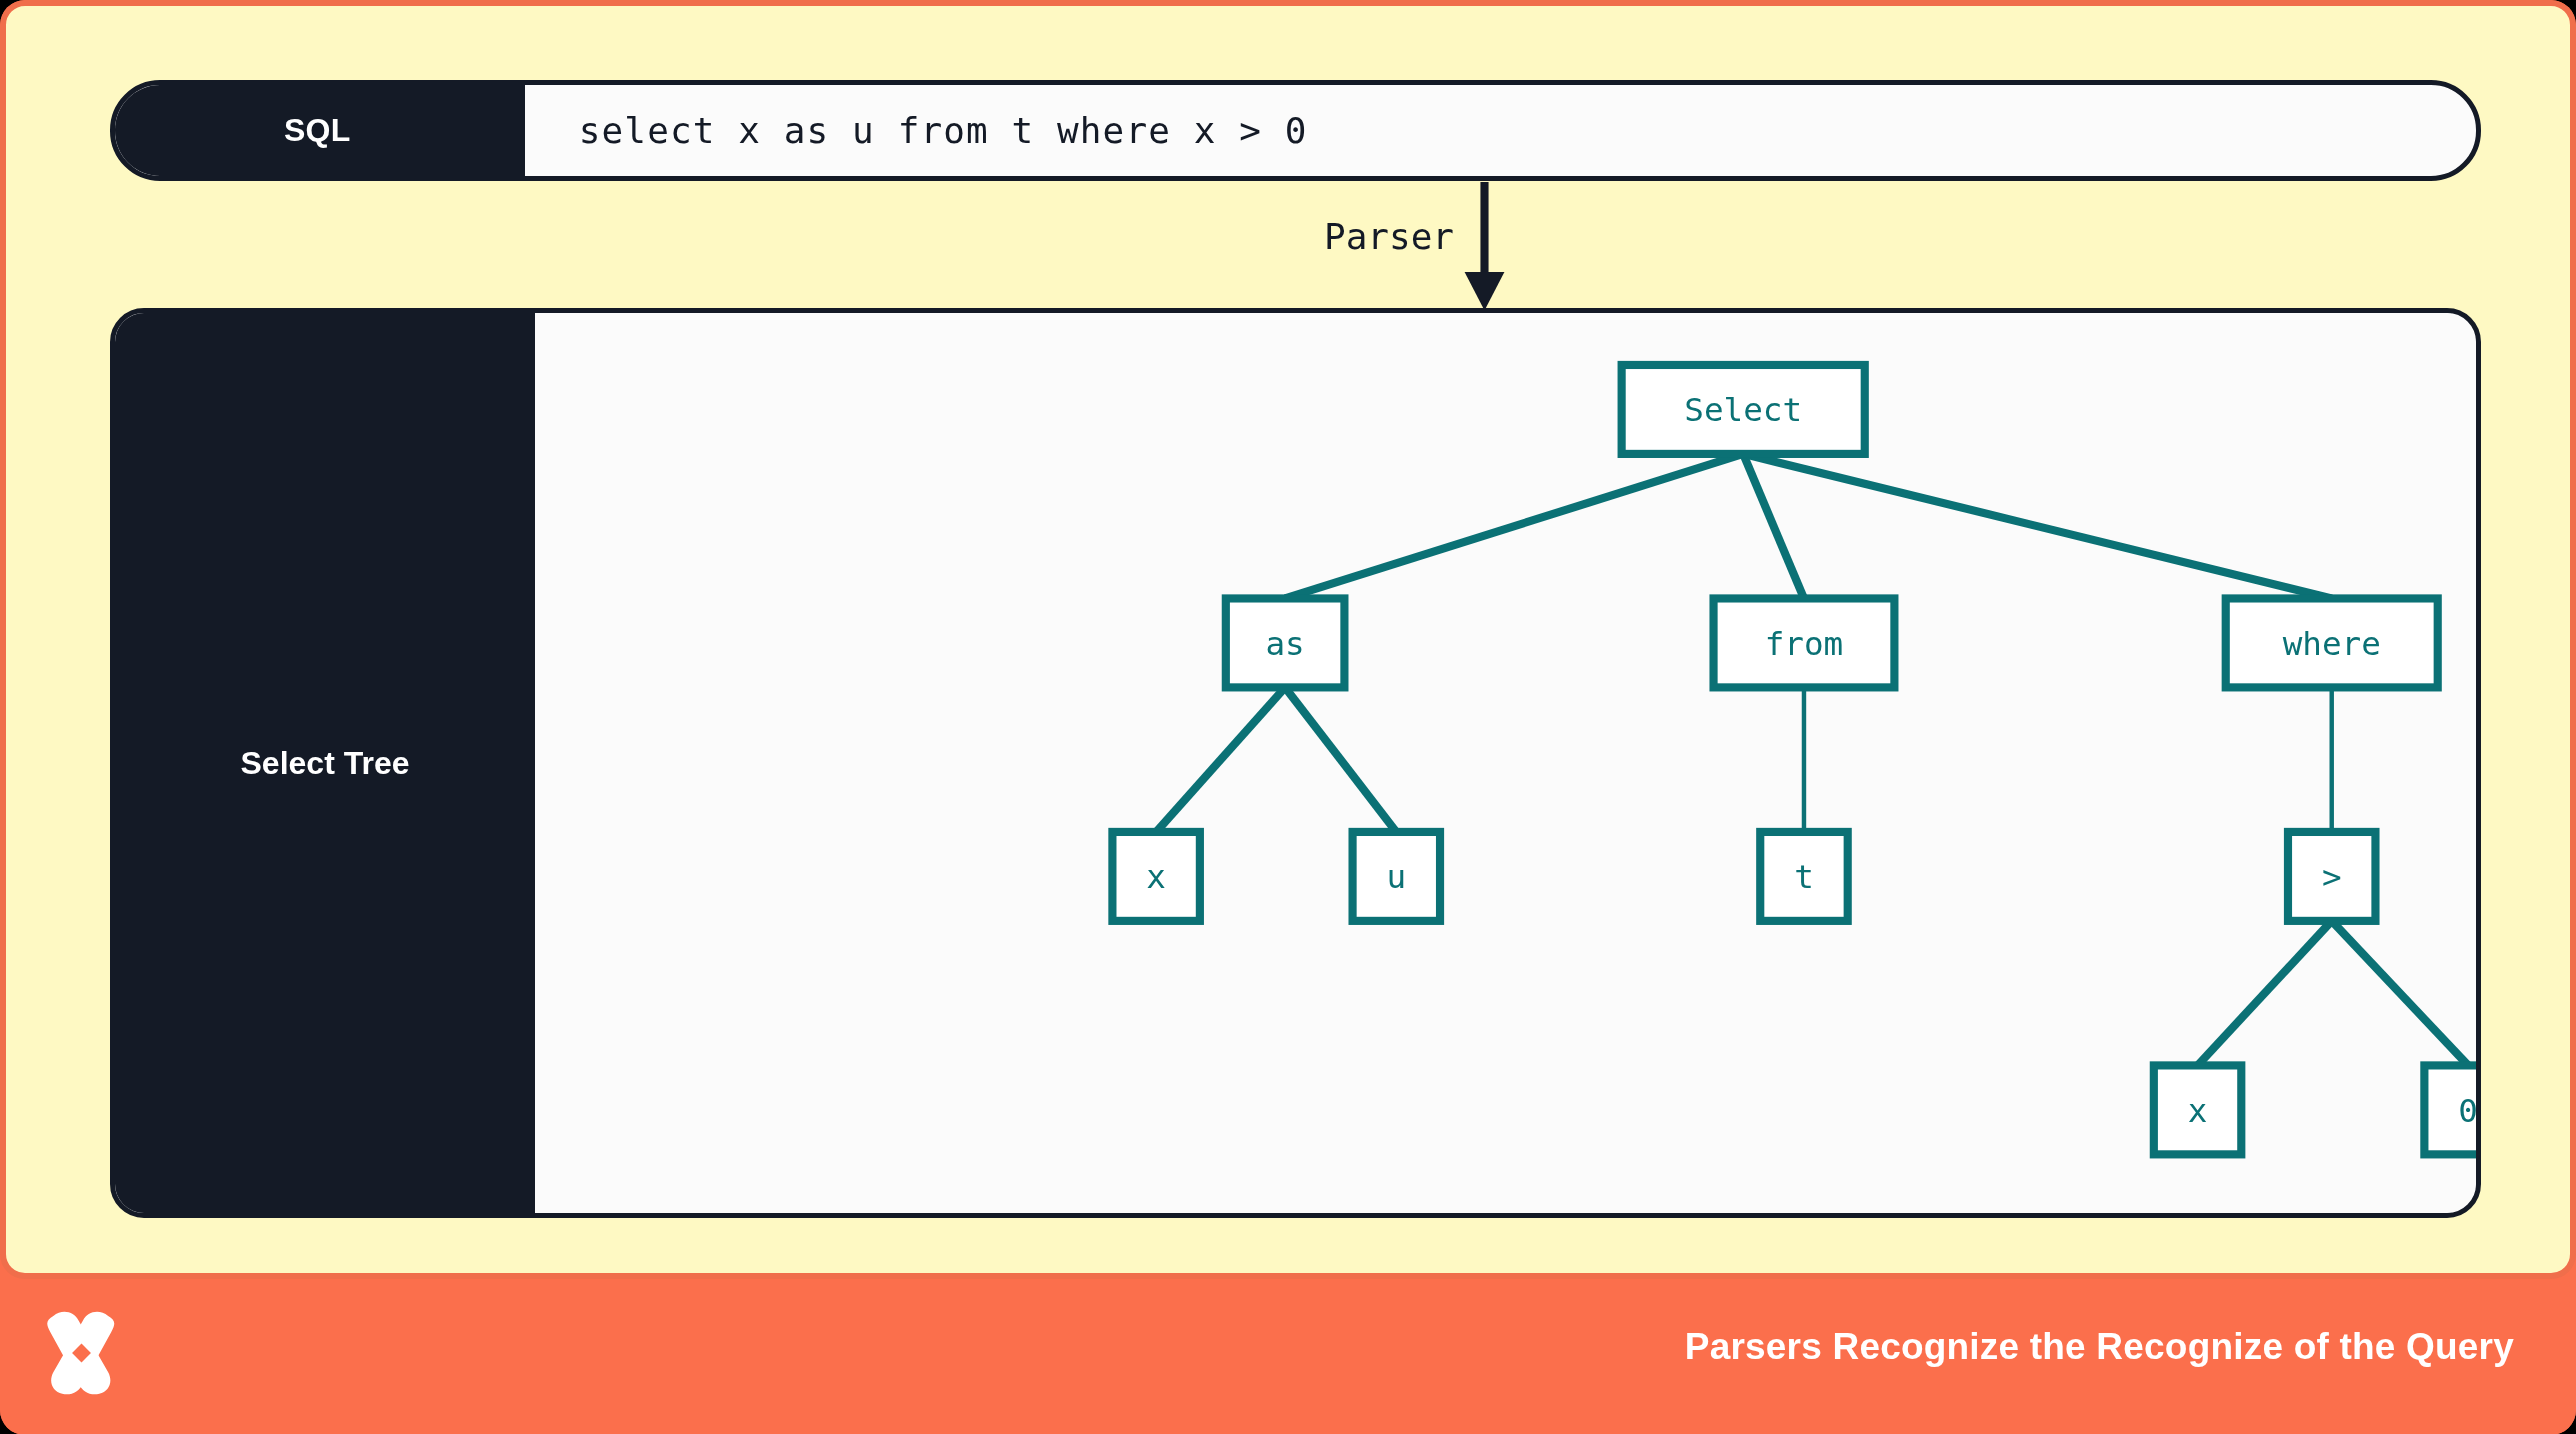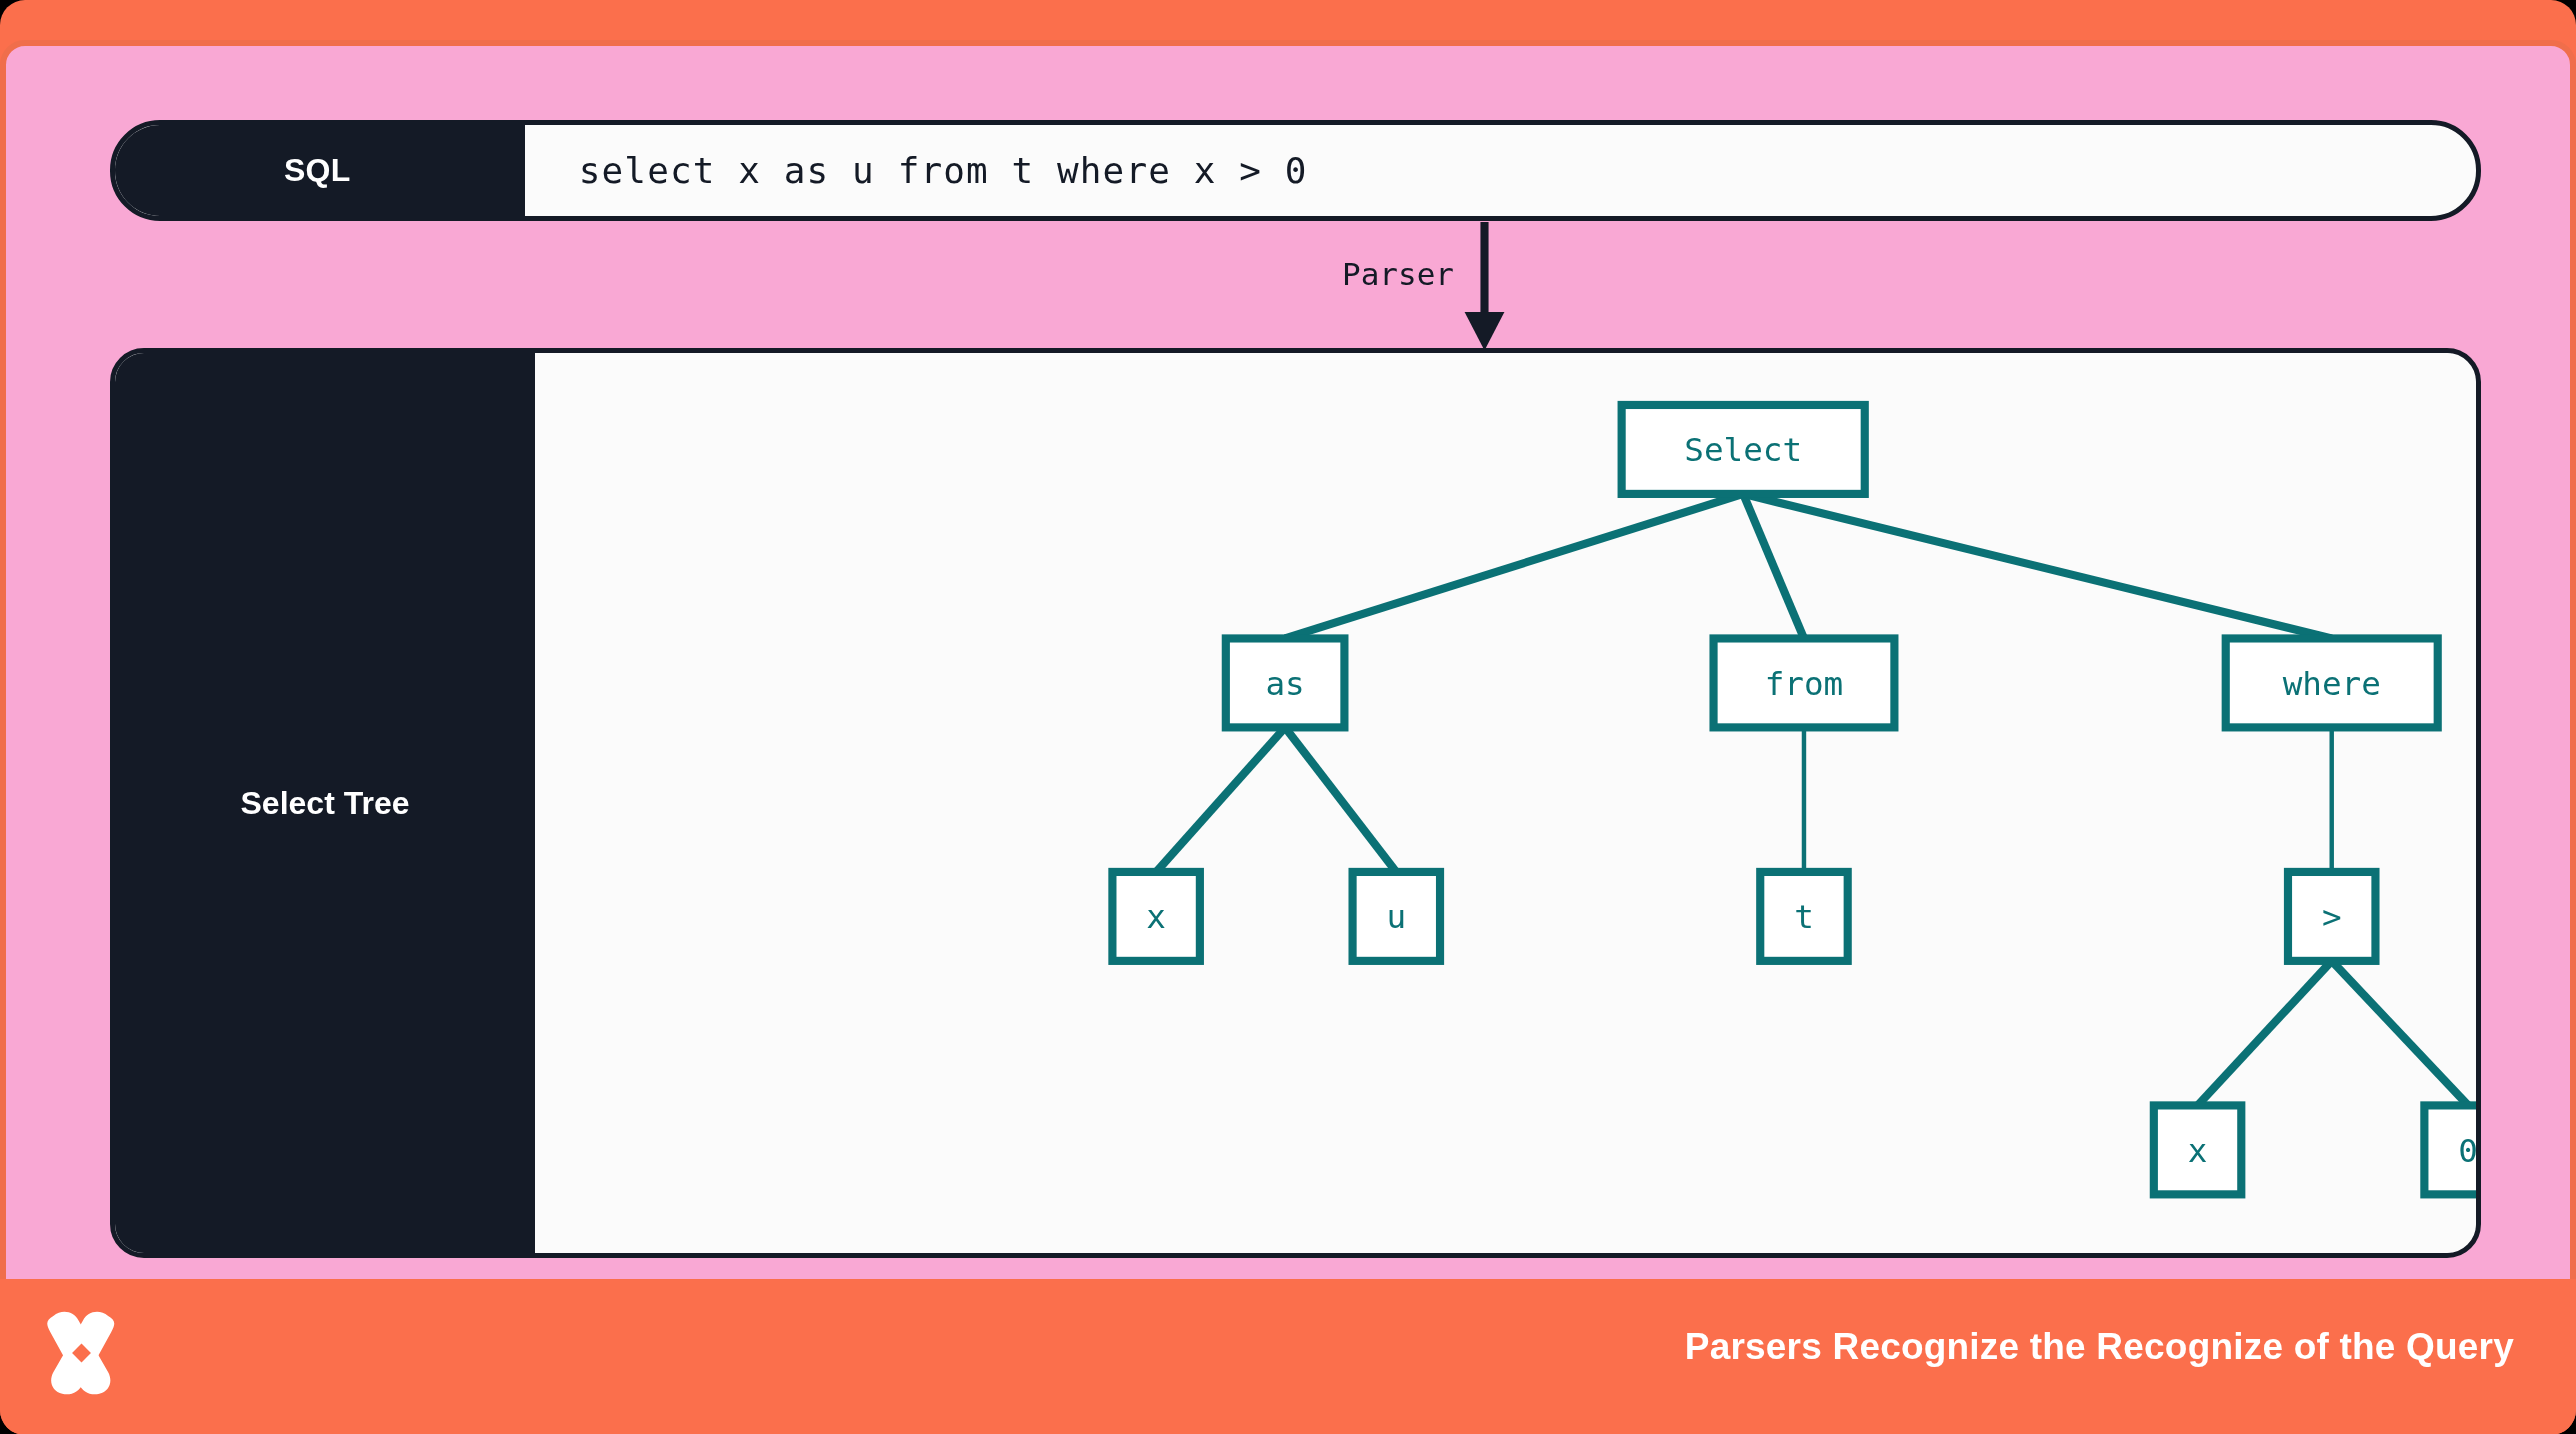--- a/index.html
+++ b/index.html
@@ -23,25 +23,24 @@
     overflow: hidden;
   }
 
   
   .stage {
     position: absolute;
     left: 0;
     top: 0;
     width: 2576px;
     height: 1279px;
-    background: #f9a8d4;
+    background: #fef9c3;
     border: 6.7px solid #F06E4B;
     border-radius: 25px;
     box-sizing: border-box;
-    margin-top: 40px;
   }
 
   
   .sql-row {
     position: absolute;
     left: 104px;
     top: 74px;
     width: 2371px;
     height: 101px;
     background: #FBFBFB;
@@ -87,21 +86,21 @@
     height: 130px;
   }
   .arrow-label {
     position: absolute;
     left: 0;
     top: 34px;
     width: 159px;
     text-align: right;
     color: #141A26;
     font-family: "DejaVu Sans Mono", "Liberation Mono", monospace;
-    font-size: 31px;
+    font-size: 36px;
   }
   .arrow-svg {
     position: absolute;
     left: 160px;
     top: 0;
   }
 
   
   .tree-panel {
     position: absolute;

